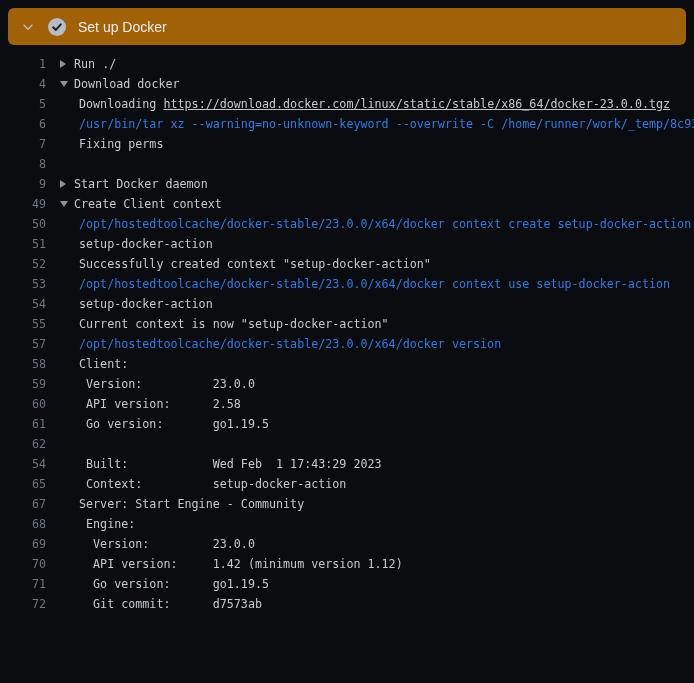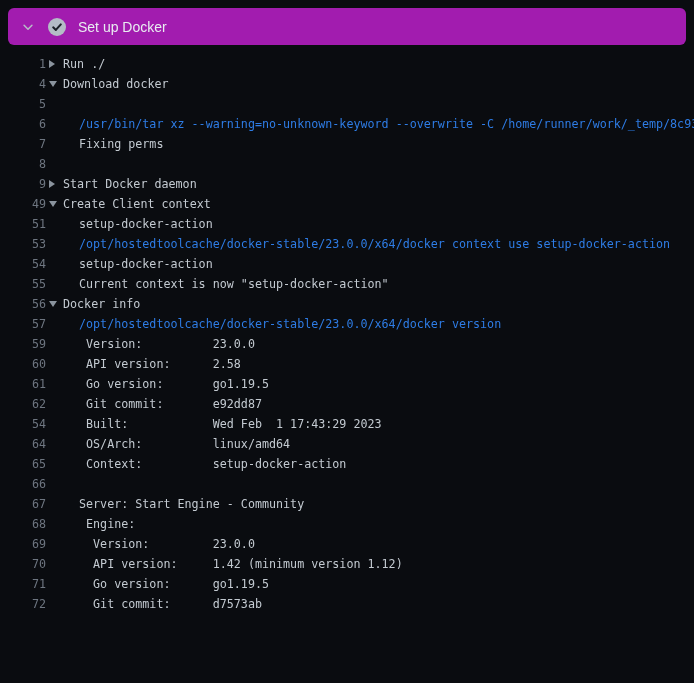--- a/index.html
+++ b/index.html
@@ -4,38 +4,38 @@
 <style>
   * { box-sizing: border-box; }
   html, body { margin: 0; padding: 0; }
   body {
     width: 694px; height: 683px; overflow: hidden;
     background: #0a0c10;
     font-family: "DejaVu Sans Mono", monospace;
   }
   .step-header {
     margin: 8px 8px 0 8px; height: 37px;
-    background: #a21caf; border-radius: 6px;
+    background: #a16207; border-radius: 6px;
     display: flex; align-items: center;
     padding: 0 13px; cursor: pointer;
   }
   .chev { display: flex; align-items: center; margin-right: 13px; }
   .status { display: flex; align-items: center; margin-right: 12px; }
   .title {
     font-family: "Liberation Sans", sans-serif;
     font-size: 14px; font-weight: 500; color: #e9edf1;
   }
   .log { padding-top: 9px; font-size: 11.7px; line-height: 20px; }
   .row { display: flex; height: 20px; align-items: center; overflow: hidden; white-space: pre; }
   .row.grp { cursor: pointer; }
   .gutter {
     flex: none; width: 46px; text-align: right;
     color: #6e7681; cursor: pointer; user-select: none;
   }
-  .gcontent { display: flex; align-items: center; margin-left: 3px; color: #c3cad1; }
+  .gcontent { display: flex; align-items: center; margin-left: 14px; color: #c3cad1; }
   .arrowbox { width: 10px; display: flex; align-items: center; margin-right: 4px; flex: none; }
   .tri-right { width: 0; height: 0; border-top: 4px solid transparent;
     border-bottom: 4px solid transparent; border-left: 6px solid #8b949e; }
   .tri-down { width: 0; height: 0; border-left: 4px solid transparent;
     border-right: 4px solid transparent; border-top: 6px solid #8b949e; }
   .tcontent { padding-left: 33px; color: #c3cad1; white-space: pre; }
   .cmd { color: #2e7ce5; }
   .loglink { color: inherit; text-decoration: underline; cursor: pointer; }
 </style>
 </head>
@@ -52,39 +52,39 @@
       <circle cx="8" cy="8" r="8" fill="#b4bcc6"></circle>
       <path d="M4.6 8.3 L7 10.6 L11.4 5.7" stroke="#1c2128" stroke-width="1.8" fill="none" stroke-linecap="round" stroke-linejoin="round"></path>
     </svg>
   </span>
   <span class="title">Set up Docker</span>
 </div>
 
 <div class="log" id="log">
     <div class="row grp"><span class="gutter">1</span><span class="gcontent"><span class="arrowbox"><span class="tri-right"></span></span><span>Run ./</span></span></div>
     <div class="row grp"><span class="gutter">4</span><span class="gcontent"><span class="arrowbox"><span class="tri-down"></span></span><span>Download docker</span></span></div>
-    <div class="row"><span class="gutter">5</span></div>
+    <div class="row"><span class="gutter">5</span><span class="tcontent"><span>Downloading </span><a class="loglink">https://download.docker.com/linux/static/stable/x86_64/docker-23.0.0.tgz</a></span></div>
     <div class="row"><span class="gutter">6</span><span class="tcontent cmd">/usr/bin/tar xz --warning=no-unknown-keyword --overwrite -C /home/runner/work/_temp/8c93</span></div>
     <div class="row"><span class="gutter">7</span><span class="tcontent">Fixing perms</span></div>
     <div class="row"><span class="gutter">8</span></div>
     <div class="row grp"><span class="gutter">9</span><span class="gcontent"><span class="arrowbox"><span class="tri-right"></span></span><span>Start Docker daemon</span></span></div>
     <div class="row grp"><span class="gutter">49</span><span class="gcontent"><span class="arrowbox"><span class="tri-down"></span></span><span>Create Client context</span></span></div>
+    <div class="row"><span class="gutter">50</span><span class="tcontent cmd">/opt/hostedtoolcache/docker-stable/23.0.0/x64/docker context create setup-docker-action</span></div>
     <div class="row"><span class="gutter">51</span><span class="tcontent">setup-docker-action</span></div>
+    <div class="row"><span class="gutter">52</span><span class="tcontent">Successfully created context "setup-docker-action"</span></div>
     <div class="row"><span class="gutter">53</span><span class="tcontent cmd">/opt/hostedtoolcache/docker-stable/23.0.0/x64/docker context use setup-docker-action</span></div>
     <div class="row"><span class="gutter">54</span><span class="tcontent">setup-docker-action</span></div>
     <div class="row"><span class="gutter">55</span><span class="tcontent">Current context is now "setup-docker-action"</span></div>
-    <div class="row grp"><span class="gutter">56</span><span class="gcontent"><span class="arrowbox"><span class="tri-down"></span></span><span>Docker info</span></span></div>
     <div class="row"><span class="gutter">57</span><span class="tcontent cmd">/opt/hostedtoolcache/docker-stable/23.0.0/x64/docker version</span></div>
+    <div class="row"><span class="gutter">58</span><span class="tcontent">Client:</span></div>
     <div class="row"><span class="gutter">59</span><span class="tcontent"> Version:          23.0.0</span></div>
     <div class="row"><span class="gutter">60</span><span class="tcontent"> API version:      2.58</span></div>
     <div class="row"><span class="gutter">61</span><span class="tcontent"> Go version:       go1.19.5</span></div>
-    <div class="row"><span class="gutter">62</span><span class="tcontent"> Git commit:       e92dd87</span></div>
+    <div class="row"><span class="gutter">62</span></div>
     <div class="row"><span class="gutter">54</span><span class="tcontent"> Built:            Wed Feb  1 17:43:29 2023</span></div>
-    <div class="row"><span class="gutter">64</span><span class="tcontent"> OS/Arch:          linux/amd64</span></div>
     <div class="row"><span class="gutter">65</span><span class="tcontent"> Context:          setup-docker-action</span></div>
-    <div class="row"><span class="gutter">66</span></div>
     <div class="row"><span class="gutter">67</span><span class="tcontent">Server: Start Engine - Community</span></div>
     <div class="row"><span class="gutter">68</span><span class="tcontent"> Engine:</span></div>
     <div class="row"><span class="gutter">69</span><span class="tcontent">  Version:         23.0.0</span></div>
     <div class="row"><span class="gutter">70</span><span class="tcontent">  API version:     1.42 (minimum version 1.12)</span></div>
     <div class="row"><span class="gutter">71</span><span class="tcontent">  Go version:      go1.19.5</span></div>
     <div class="row"><span class="gutter">72</span><span class="tcontent">  Git commit:      d7573ab</span></div>
   </div>
 
 </body></html>

